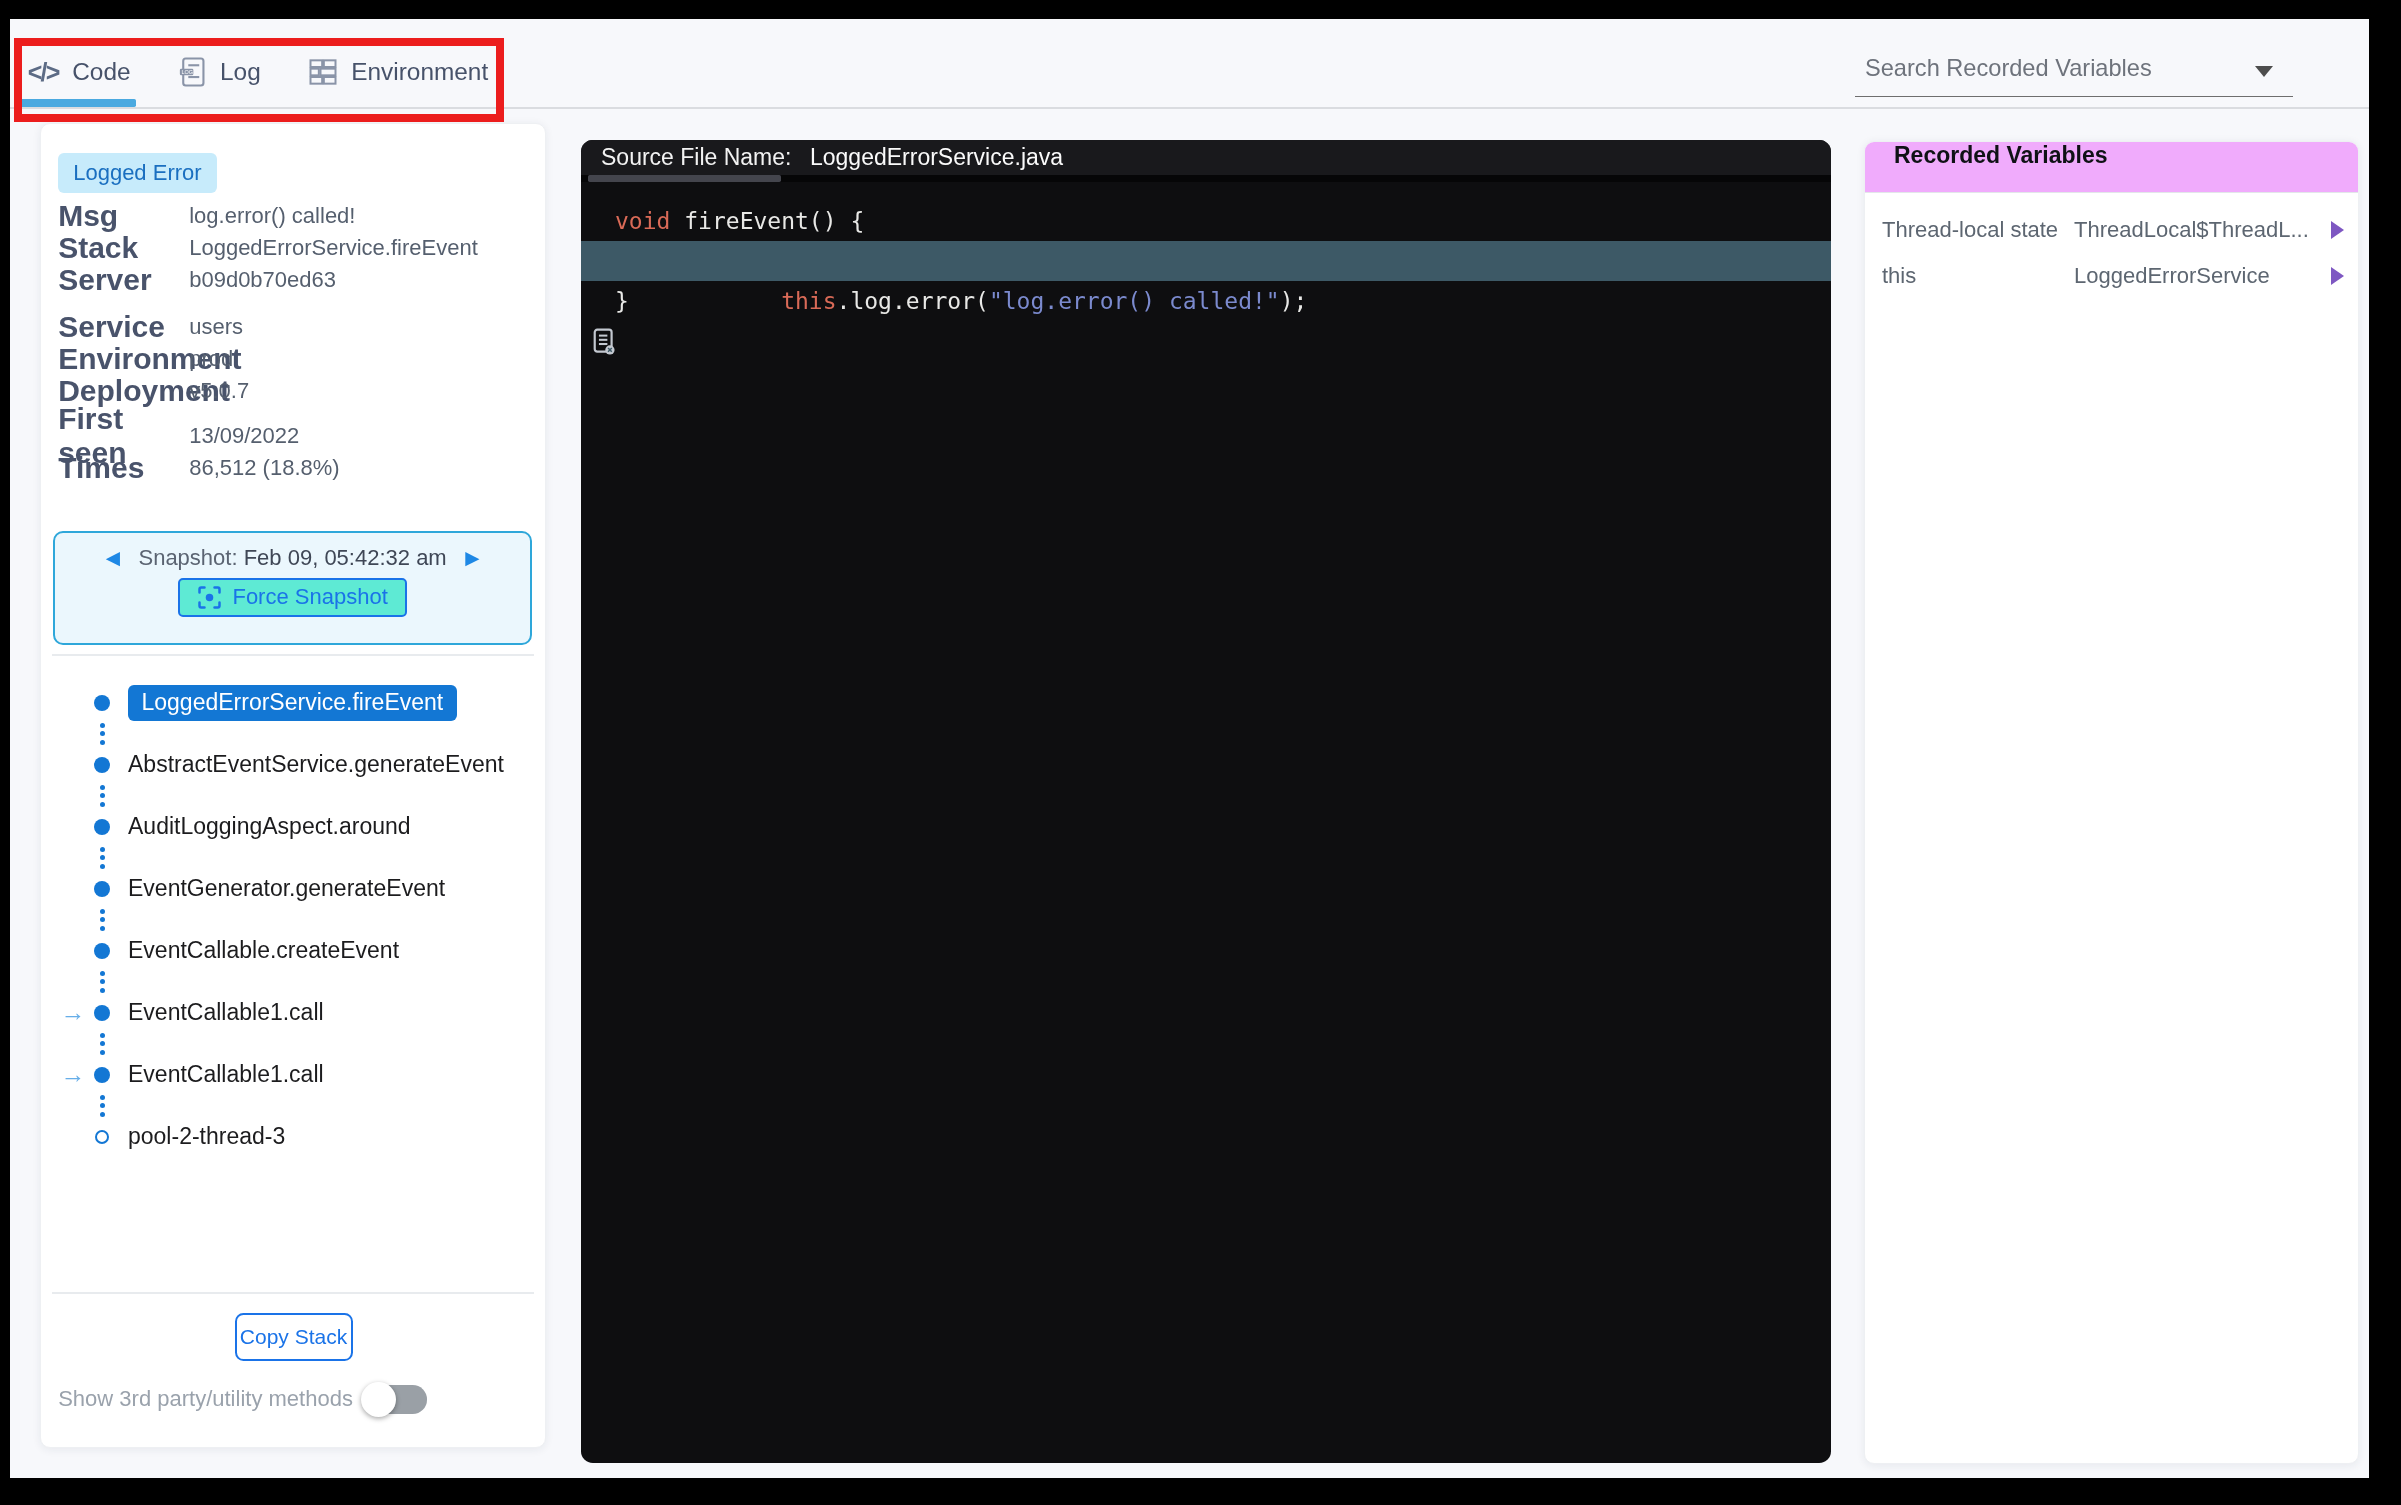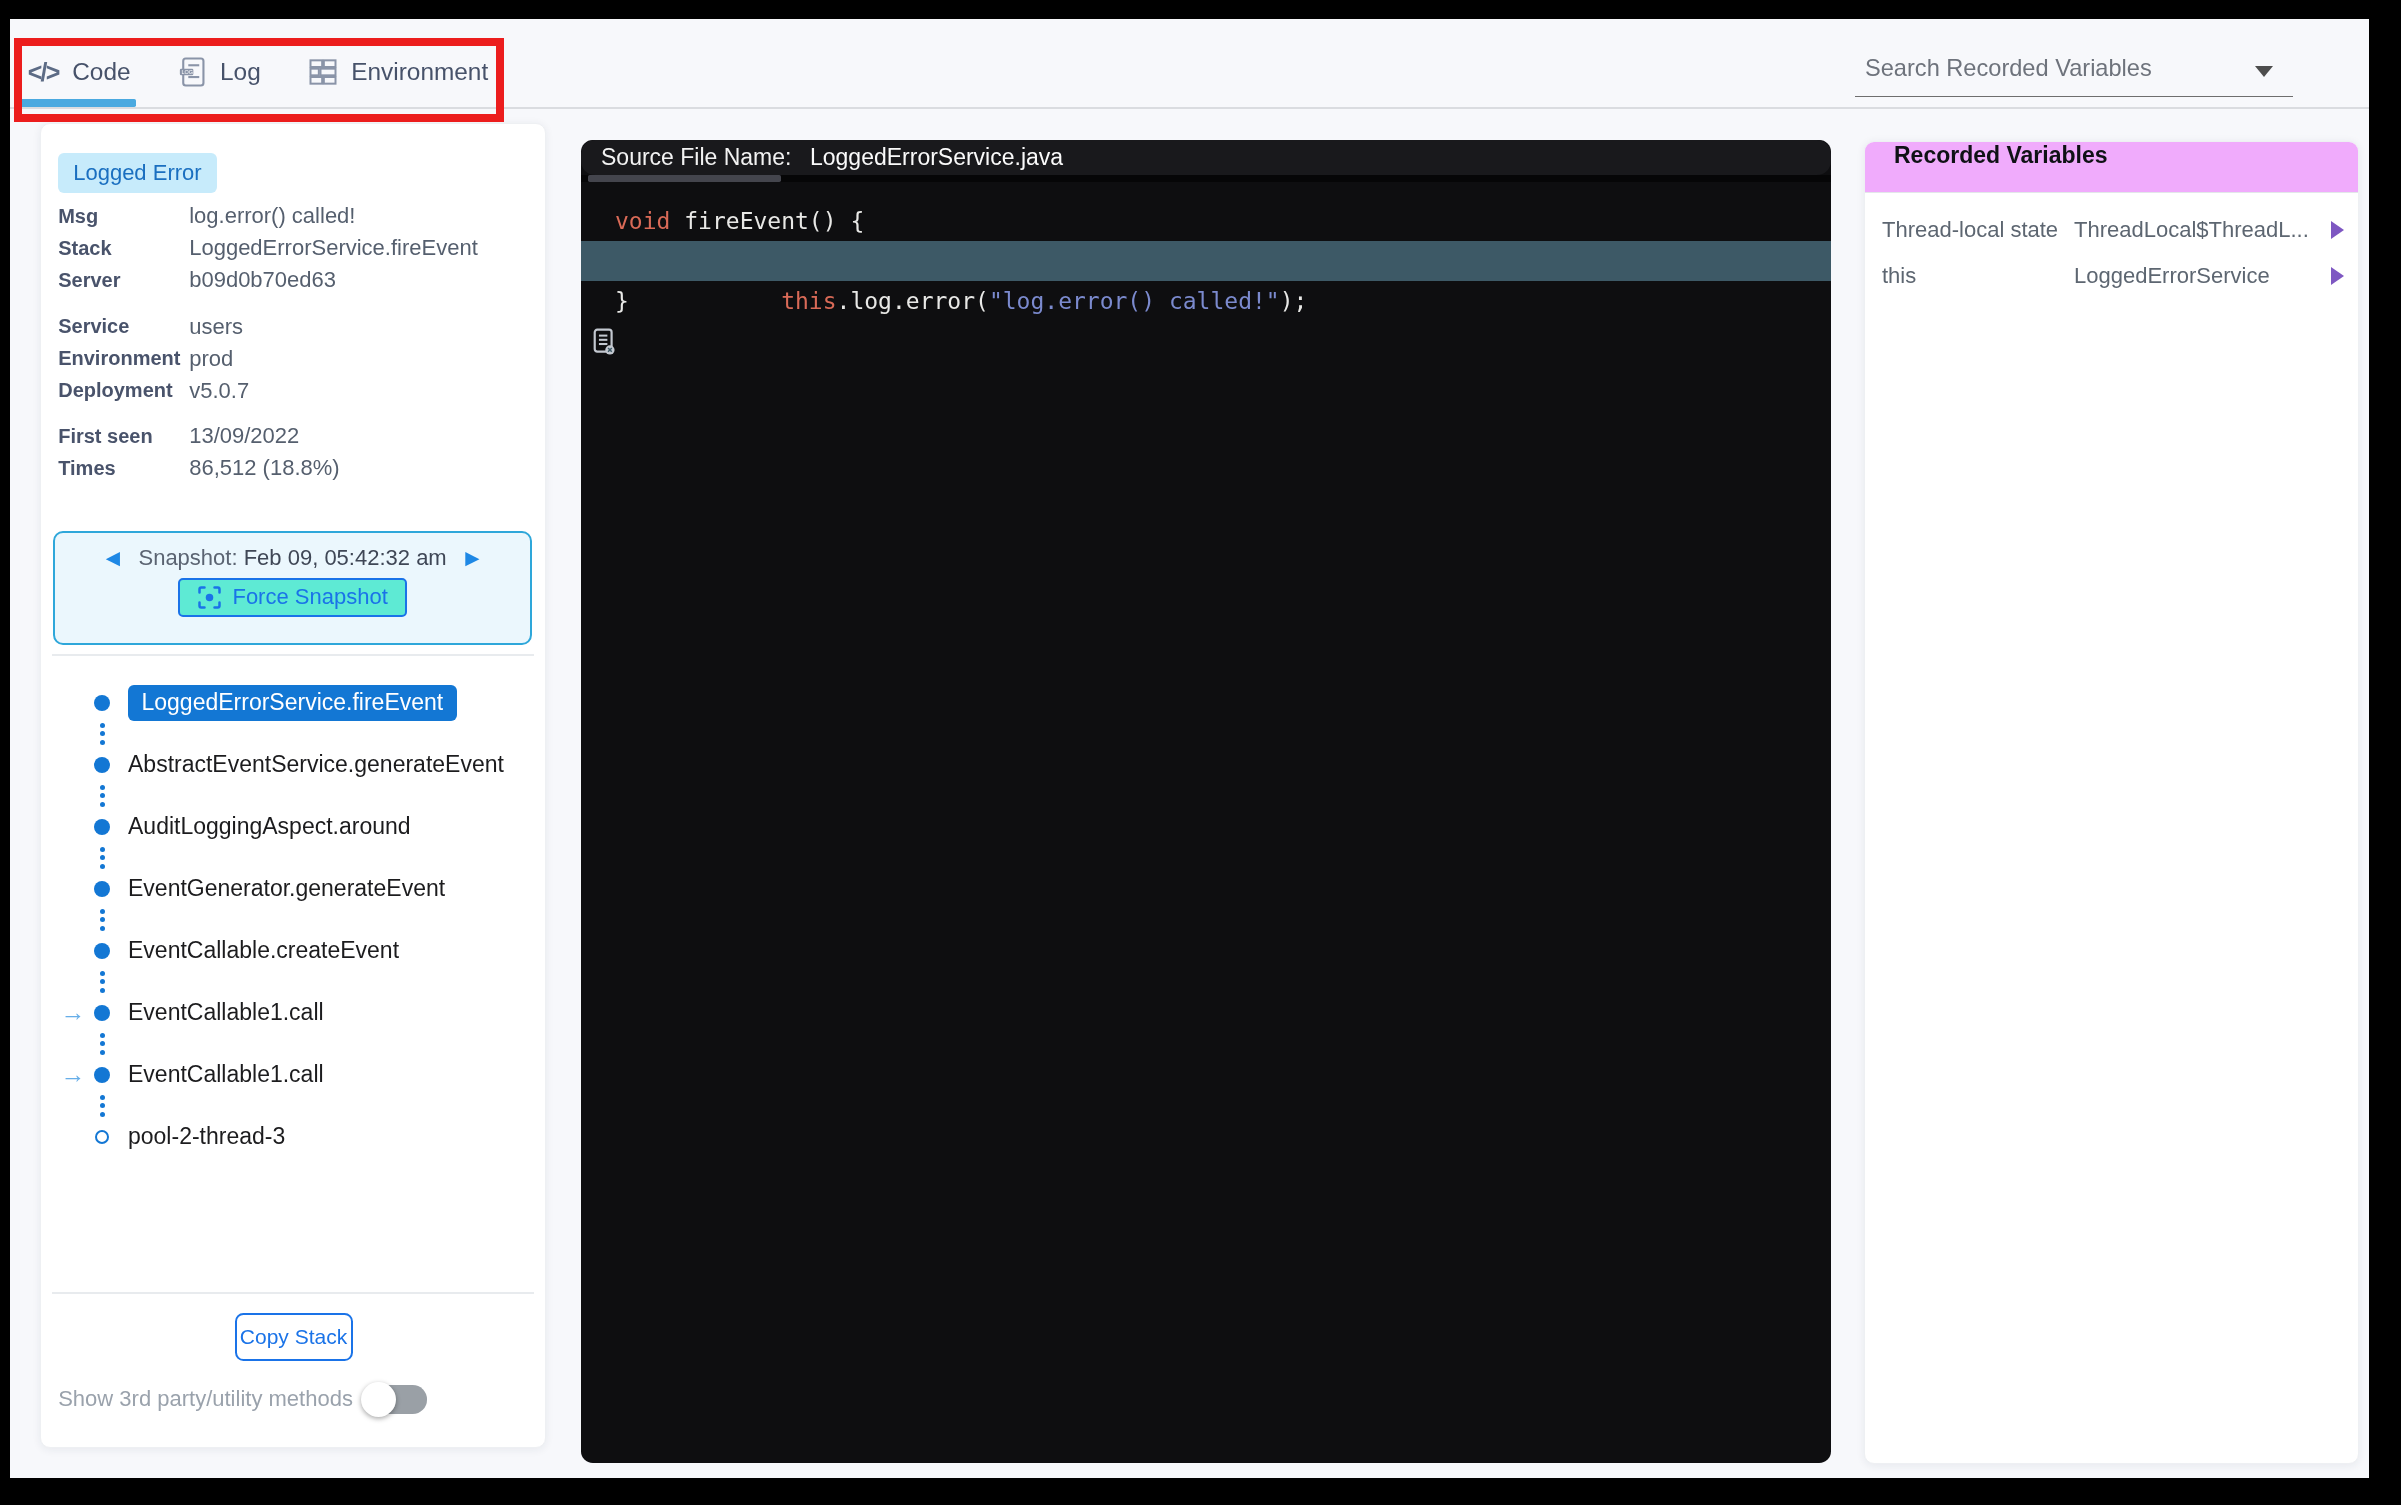--- a/index.html
+++ b/index.html
@@ -32,21 +32,21 @@
   .card-left  { left:29.5px;  top:104px; width:506px;  height:1325px; }
   .card-right { left:1854px; top:122px; width:495px; height:1323px; overflow:hidden; }
 
   
   .badge { position:absolute; left:17.7px; top:29px; height:40px; padding:0 15px;
            background:#c7ebfb; border-radius:5.9px; display:flex; align-items:center;
            font-size:22px; color:#1a6fc0; }
   .details { position:absolute; left:17.7px; top:76px; width:468px; }
   .drow { display:flex; height:32px; align-items:center; }
   .drow.gap17 { margin-top:14.3px; } .drow.gap16 { margin-top:13.5px; }
-  .dlabel { width:131px; font-size:20px; font-weight:700; color:#49536b; }
+  .dlabel { width:131px; font-size:30px; font-weight:700; color:#49536b; }
   .dvalue { font-size:22px; color:#555f6e; }
 
   .snapbox { position:absolute; left:12.6px; top:407px; width:479px; height:114px;
              background:#ebf7fd; border:2.5px solid #2ea7da; border-radius:10px;
              display:flex; flex-direction:column; align-items:center; }
   .snaprow { margin-top:11.8px; display:flex; align-items:center; gap:18.5px; }
   .snaparrow { font-size:18.5px; color:#1e88e5; cursor:pointer; line-height:1; }
   .snaptext { font-size:22px; color:#5b6472; }
   .snaptext b { color:#3f4756; font-weight:400; }
   .force-btn { margin-top:6.7px; height:39px; padding:0 17px; background:#5eead4;
@@ -74,21 +74,21 @@
                 display:flex; align-items:center; }
   .toggle-label { font-size:22px; color:#9aa2ac; }
   .toggle { position:absolute; left:305px; top:6.7px; width:64px; height:29px;
             background:#9aa0a6; border-radius:14.3px; cursor:pointer; }
   .knob { position:absolute; left:-2.5px; top:-3.4px; width:35px; height:35px; background:#fff;
           border-radius:50%; box-shadow:0 1.7px 5px rgba(0,0,0,.35); }
 
   
   .editor { position:absolute; left:571px; top:121px; width:1250px; height:1323px;
             background:#0e0e10; border-radius:11.8px; overflow:hidden; }
-  .ed-header { height:35px; background:#19191c; display:flex; align-items:center; padding-left:20px;border-radius:14px; }
+  .ed-header { height:35px; background:#19191c; display:flex; align-items:center; padding-left:20px; }
   .ed-label { font-size:23px; color:#f2f2f2; }
   .ed-file { font-size:23px; color:#fafafa; margin-left:18.5px; }
   .ed-strip { height:6.7px; background:#060607; position:relative; }
   .ed-strip-seg { position:absolute; left:6.7px; top:0; width:193px; height:6.7px;
                   background:#44454d; border-radius:1.7px; }
   .code { padding-top:19.4px; font-family:"DejaVu Sans Mono", monospace; font-size:23px; }
   .cline { height:40px; line-height:40px; padding-left:34px; color:#e8e8e6; white-space:pre; }
   .cline.hl { background:#3d5966; position:relative; }
   .tk-kw { color:#d96a57; } .tk-str { color:#7b8ace; } .tk-pl { color:#e8e8e6; }
   .gutter-icon { position:absolute; left:11.8px; top:6.7px; }

